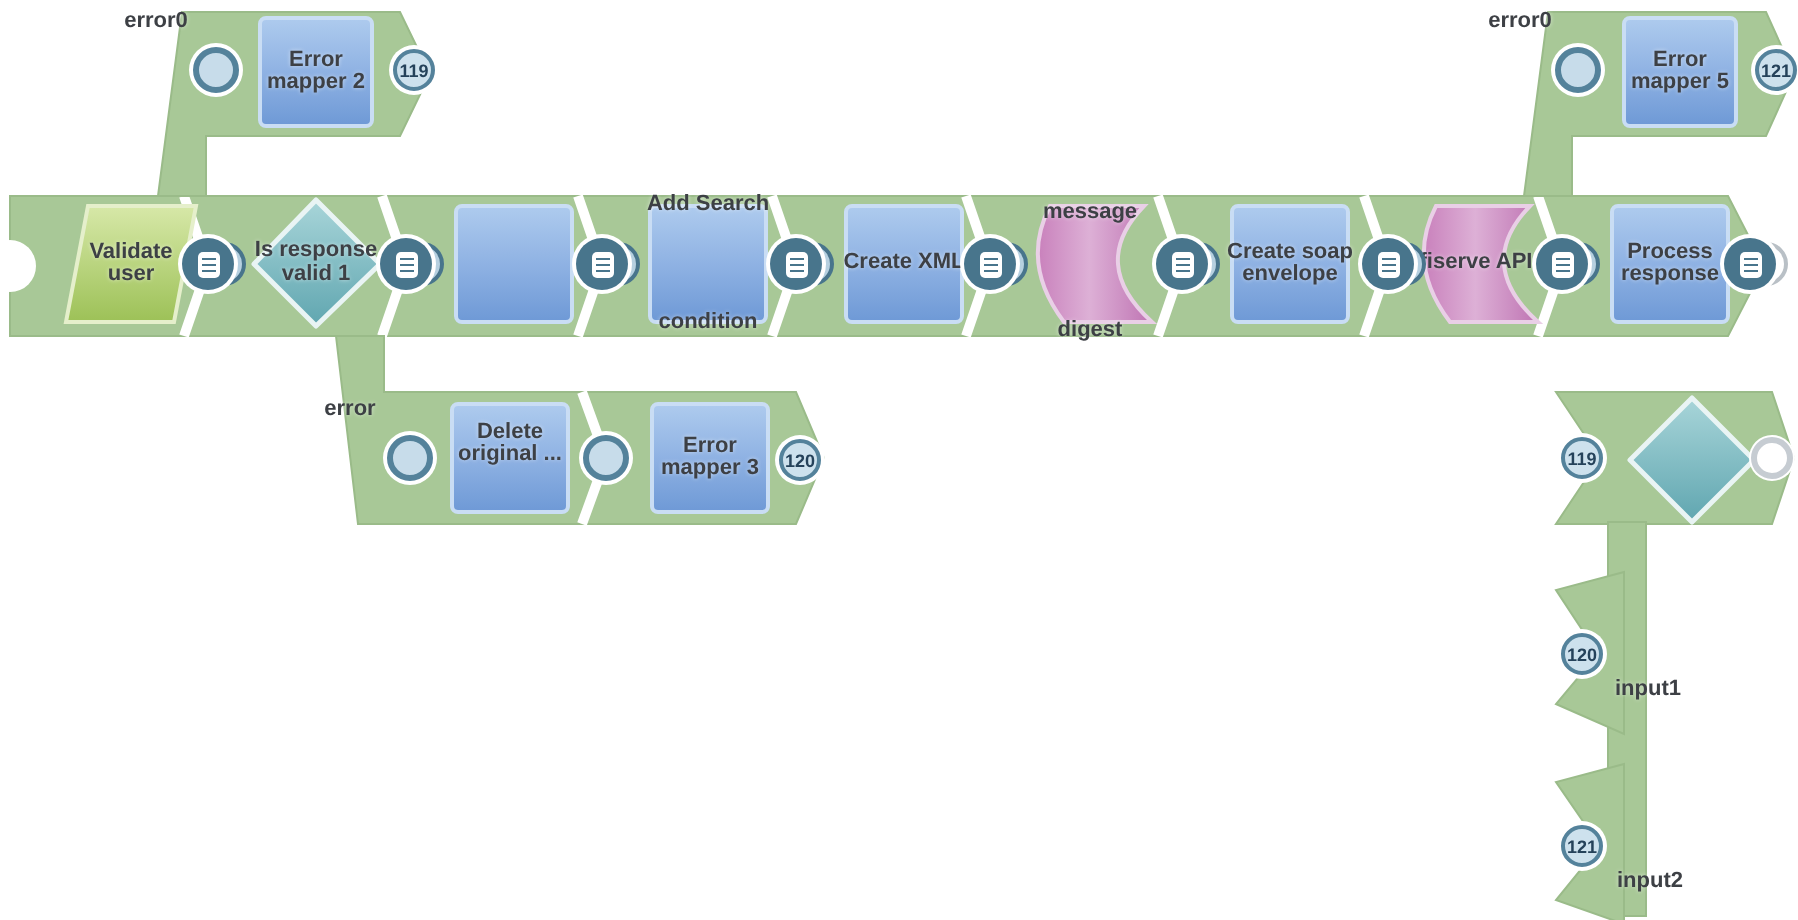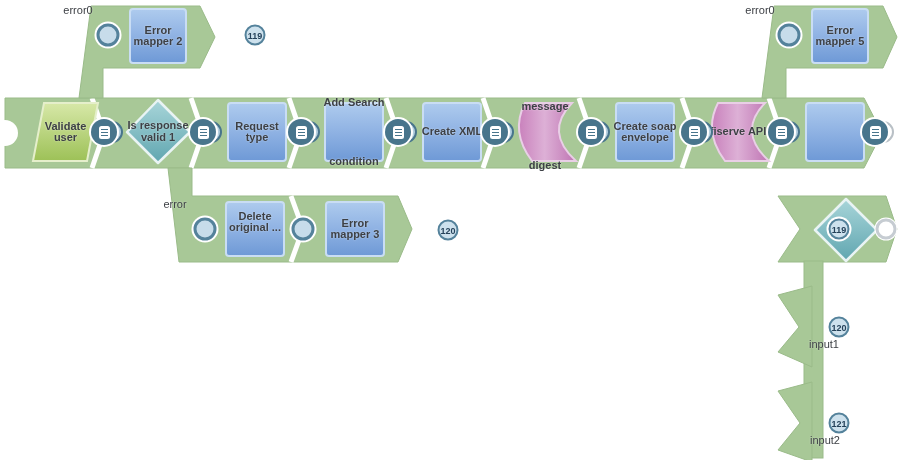--- a/index.html
+++ b/index.html
@@ -2,21 +2,21 @@
 <html><head>
 <meta charset="utf-8">
 <style>
   html,body{margin:0;padding:0;background:#fff;}
   .stage{position:relative;width:899px;height:460px;background:#fff;overflow:hidden;
          font-family:"Liberation Sans",sans-serif;}
   .stage svg{position:absolute;left:0;top:0;}
 
   
   .lbl{position:absolute;transform:translate(-50%,-50%);text-align:center;
-       font-weight:normal;font-size:11px;line-height:11.5px;color:#3d4045;
+       font-weight:bold;font-size:11px;line-height:11.5px;color:#3d4045;
        white-space:nowrap;text-shadow:0 0 2px rgba(255,255,255,.55);pointer-events:none;}
   .hit{position:absolute;display:flex;flex-direction:column;align-items:center;justify-content:center;
        font-weight:bold;font-size:11px;line-height:11.5px;color:#3d4045;text-align:center;
        white-space:nowrap;text-shadow:0 0 2px rgba(255,255,255,.55);}
 
   
   .conn{position:absolute;width:0;height:0;}
   .conn .disc{position:absolute;left:-3px;top:-11px;width:22px;height:22px;border-radius:50%;
         background:#b6d0e0;border:2px solid #48758c;box-sizing:border-box;
         clip-path:inset(0 0 0 11px);}
@@ -29,21 +29,21 @@
         box-shadow:0 3px 0 #48758c,0 6px 0 #48758c;}
 
   
   .port{position:absolute;width:23px;height:23px;border-radius:50%;background:#c7dcea;
         border:3px solid #54829b;box-sizing:border-box;box-shadow:0 0 0 2px #fff;
         transform:translate(-50%,-50%);}
   
   .badge{position:absolute;width:21px;height:21px;border-radius:50%;background:#cde1ed;
         border:2px solid #54829b;box-sizing:border-box;box-shadow:0 0 0 2px #fff;
         transform:translate(-50%,-50%);display:flex;align-items:center;justify-content:center;
-        font-size:9px;font-weight:bold;color:#25425a;margin-left:48px;}
+        font-size:9px;font-weight:bold;color:#25425a;}
   
   .openc{position:absolute;width:21px;height:21px;border-radius:50%;background:#fff;
         border:3px solid #c6ccd2;box-sizing:border-box;box-shadow:0 0 0 1px #fff;
         transform:translate(-50%,-50%);}
 </style>
 </head>
 <body>
 
 <div class="stage">
 
@@ -111,41 +111,41 @@
   </svg>
 
   <div class="hit" style="left:33px;top:103px;width:65px;height:58px;">
     <span>Validate</span>
     <span>user</span>
   </div>
   <div class="hit" style="left:126px;top:100px;width:64px;height:63px;">
     <span>Is response</span>
     <span>valid 1</span>
   </div>
-  <div class="hit" style="left:228px;top:103px;width:58px;height:58px;">
-    <span>Request</span>
-    <span>type</span>
-  </div>
   <div class="hit" style="left:325px;top:103px;width:58px;height:58px;gap:47px;">
     <span>Add Search</span>
     <span>condition</span>
   </div>
   <div class="hit" style="left:423px;top:103px;width:58px;height:58px;">
     <span>Create XML</span>
   </div>
   <div class="hit" style="left:510px;top:107px;width:70px;height:58px;gap:47px;">
     <span>message</span>
     <span>digest</span>
   </div>
   <div class="hit" style="left:616px;top:103px;width:58px;height:58px;">
     <span>Create soap</span>
     <span>envelope</span>
   </div>
   <div class="hit" style="left:703px;top:103px;width:70px;height:58px;">
     <span>fiserve API</span>
+  </div>
+  <div class="hit" style="left:806px;top:103px;width:58px;height:58px;">
+    <span>Process</span>
+    <span>response</span>
   </div>
 
   <div class="hit" style="left:130px;top:9px;width:56px;height:54px;">
     <span>Error</span>
     <span>mapper 2</span>
   </div>
   <div class="hit" style="left:812px;top:9px;width:56px;height:54px;">
     <span>Error</span>
     <span>mapper 5</span>
   </div>

